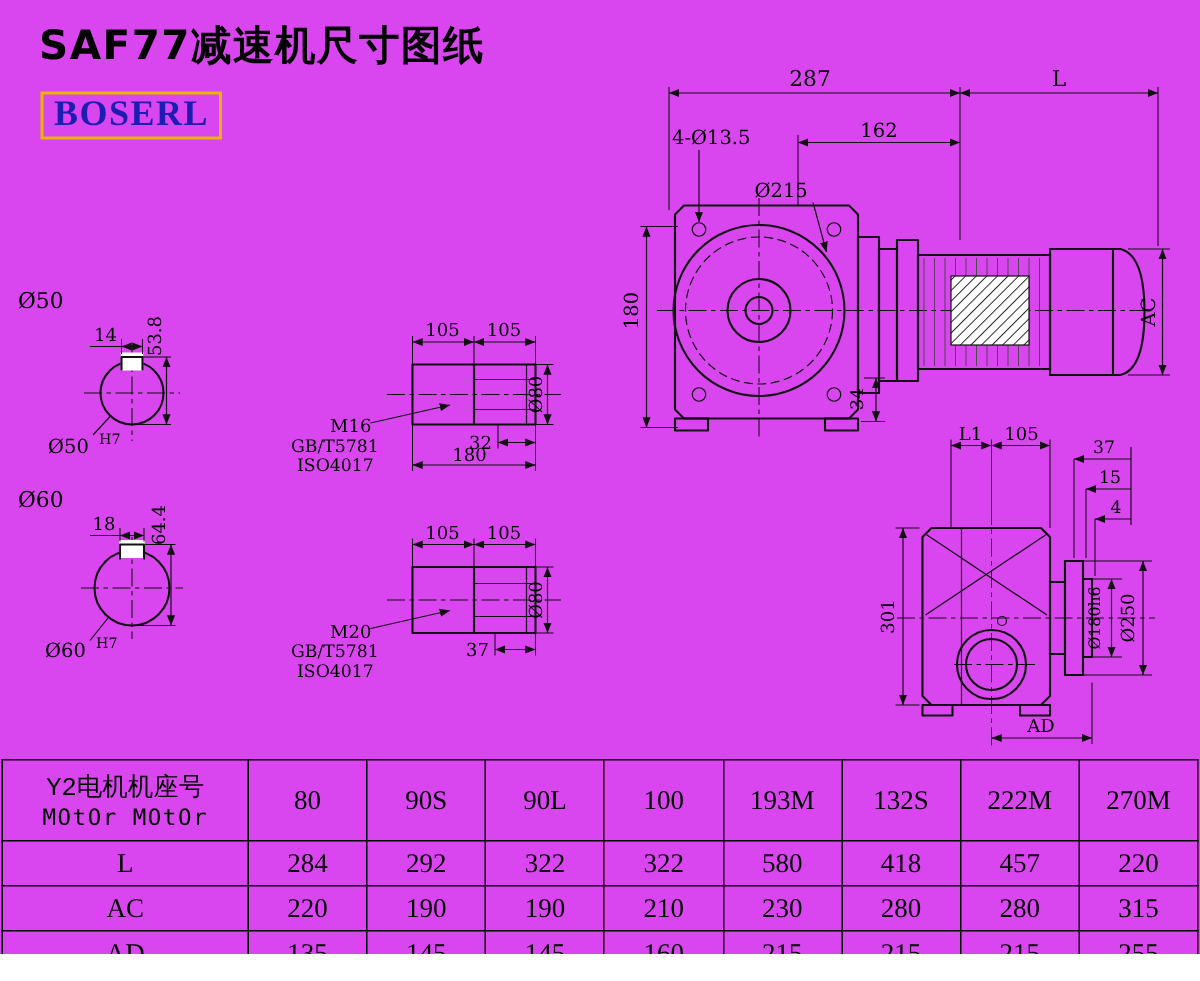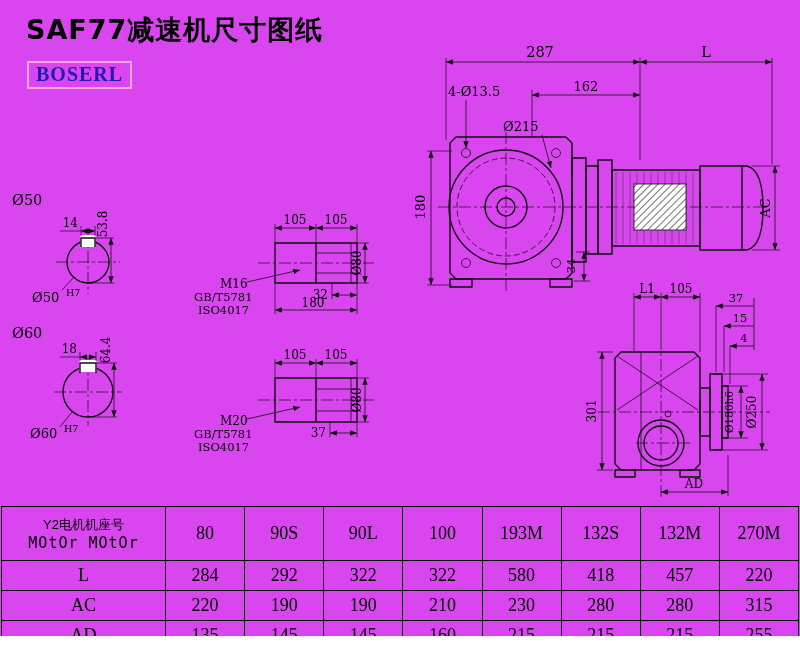--- a/index.html
+++ b/index.html
@@ -1,42 +1,42 @@
 <!DOCTYPE html>
 <html><head>
 <meta charset="utf-8">
 <style>
   *{margin:0;padding:0;box-sizing:border-box}
   html,body{background:#fff}
   body{width:800px;height:654px;font-family:"DejaVu Sans",sans-serif;color:#000}
   #page{position:relative;width:800px;height:636px;background:#d946ef;overflow:hidden}
   #title{position:absolute;left:26px;top:12px;font-size:27px;font-weight:bold;letter-spacing:1px;font-family:"DejaVu Sans",sans-serif}
-  #brand{position:absolute;left:27px;top:61px;border:2px solid #f9a8d4;padding:0 7px 1px 7px;
-         font-family:"Liberation Serif",serif;font-size:20px;font-weight:bold;color:#1d1db2;letter-spacing:1px}
+  #brand{position:absolute;left:27px;top:61px;border:2px solid #eab308;padding:0 7px 1px 7px;
+         font-family:"Liberation Serif",serif;font-size:24px;font-weight:bold;color:#1d1db2;letter-spacing:1px}
   svg#drawing{position:absolute;left:0;top:0}
 
   
   .ln{fill:none;stroke:#111;stroke-width:1.4;stroke-linejoin:round}
   .tn{fill:none;stroke:#111;stroke-width:0.8}
   .fin{fill:none;stroke:#444;stroke-width:0.6}
   .dim{fill:none;stroke:#111;stroke-width:0.8}
   .ext{fill:none;stroke:#111;stroke-width:0.7}
   .cl{fill:none;stroke:#111;stroke-width:0.7;stroke-dasharray:12 3 3 3}
   .hid{fill:none;stroke:#111;stroke-width:0.8;stroke-dasharray:6 3}
   text{fill:#000;font-family:"DejaVu Serif",serif}
   .t14{font-size:14.5px}.t13{font-size:13px}.t12{font-size:12px}.t11{font-size:11.5px}.t10{font-size:10.5px}.t9{font-size:9.5px}
 
   
   .dim-table{position:absolute;left:1px;top:506px;width:798px;border-collapse:collapse;table-layout:fixed;text-align:center}
   .dim-table th,.dim-table td{border:1.6px solid #000;font-weight:normal;padding:0;vertical-align:middle;
         font-family:"Liberation Serif",serif;font-size:18px}
   .dim-table col.c0{width:164px}
   .dim-table tr.hdr{height:54px}
   .dim-table tr.row{height:30px}
-  .corner .cn{font-family:Liberation Sans, sans-serif;font-size:13px}
+  .corner .cn{font-family:Liberation Mono, monospace;font-size:17px}
   .corner .en{font-family:"DejaVu Sans Mono",monospace;font-size:15px;letter-spacing:1px}
 </style>
 </head>
 <body>
 
 <div id="page">
 
   <div id="title">SAF77减速机尺寸图纸</div>
   <div id="brand">BOSERL</div>
 
@@ -347,21 +347,21 @@
       <th class="corner">
         <div class="cn">Y2电机机座号</div>
         <div class="en">MOtOr MOtOr</div>
       </th>
       <th>80</th>
       <th>90S</th>
       <th>90L</th>
       <th>100</th>
       <th>193M</th>
       <th>132S</th>
-      <th>132M</th>
+      <th>222M</th>
       <th>270M</th>
     </tr>
     <tr class="row">
       <td>L</td>
       <td>284</td>
       <td>292</td>
       <td>322</td>
       <td>322</td>
       <td>580</td>
       <td>418</td>

